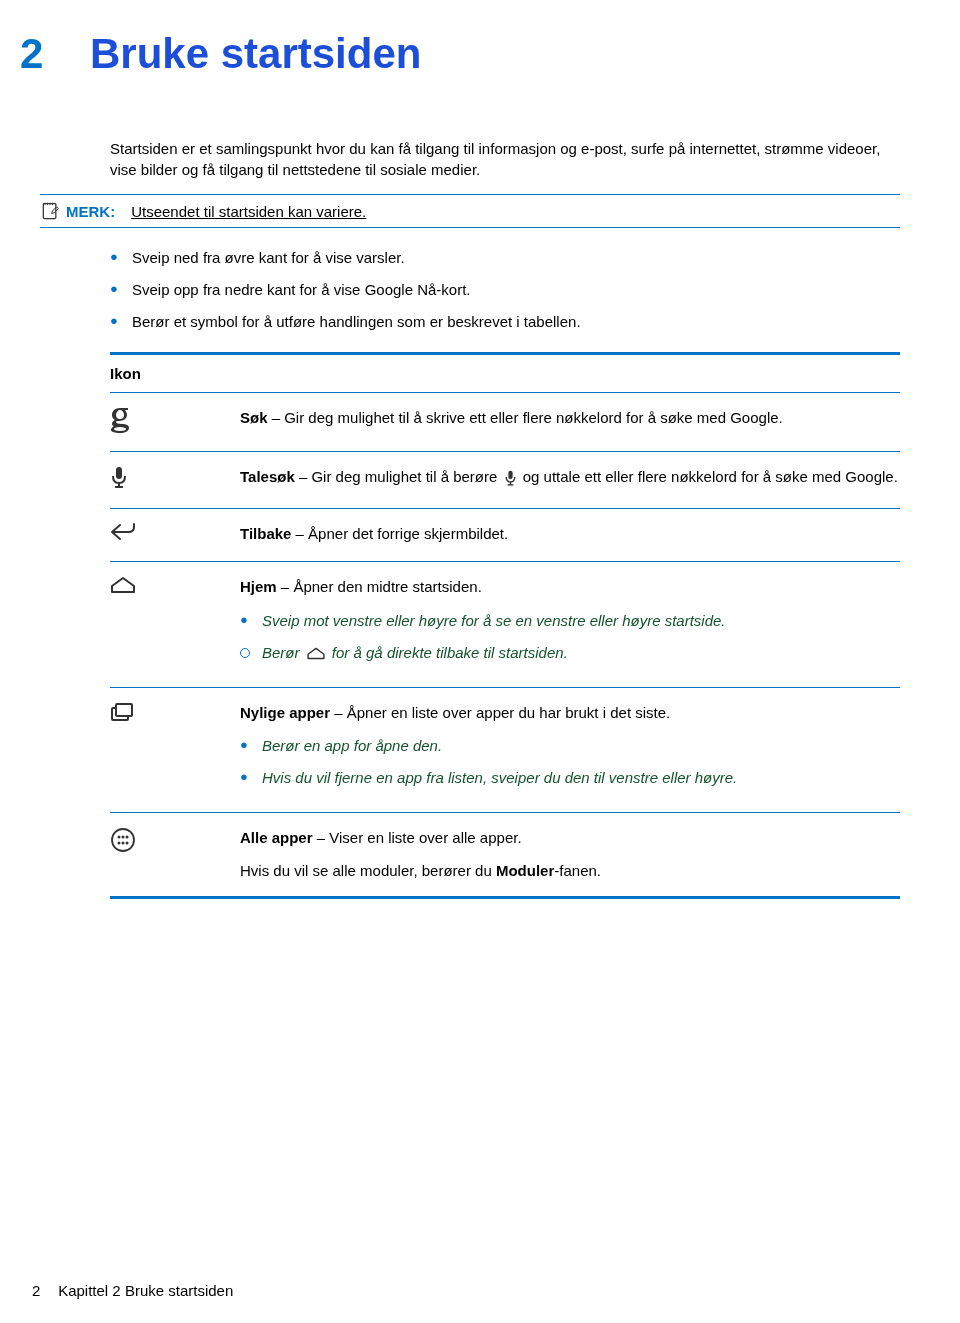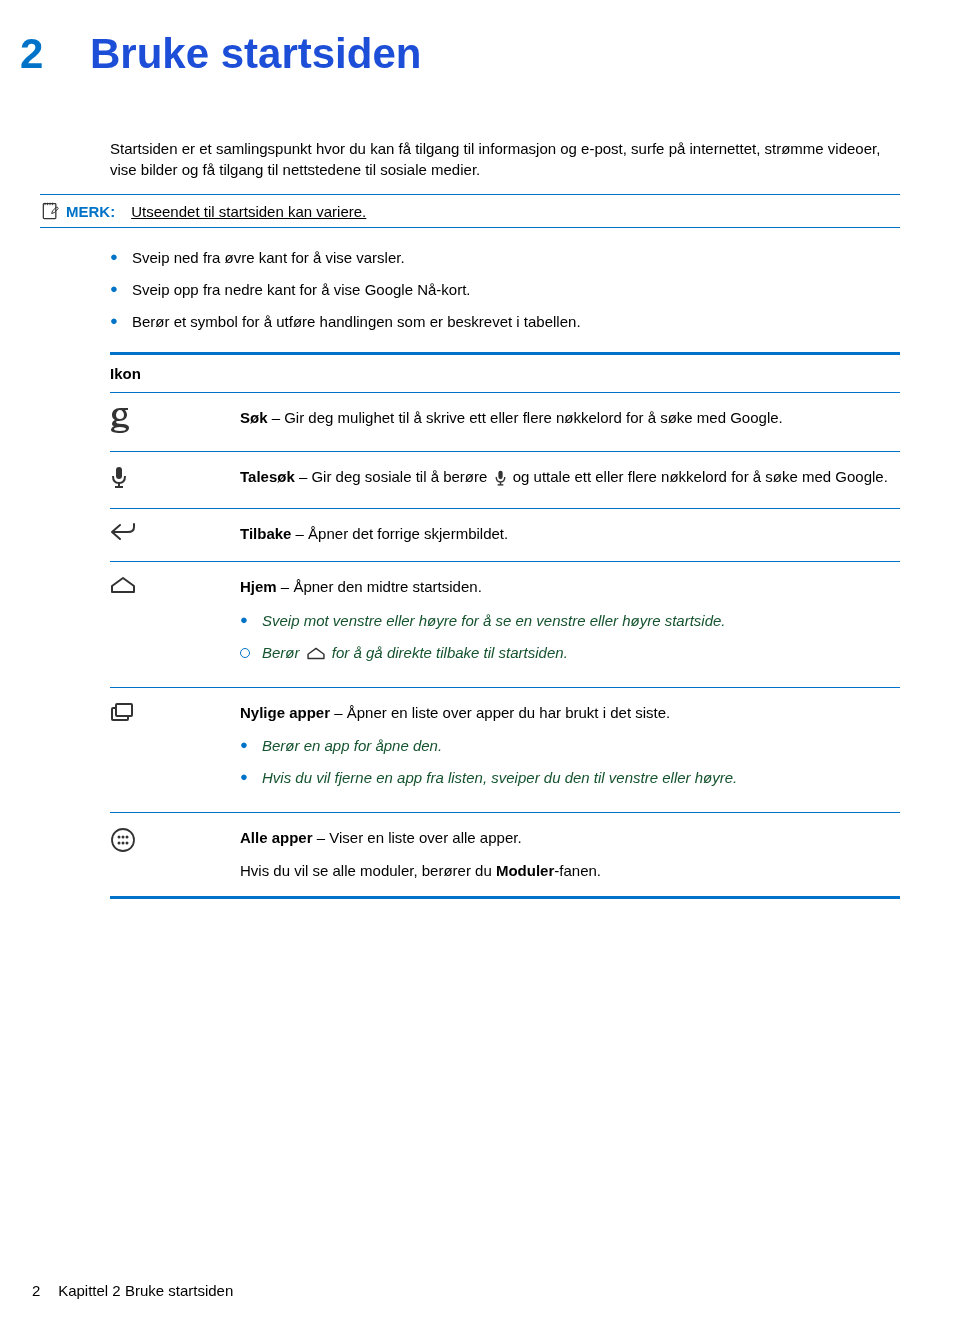--- a/index.html
+++ b/index.html
@@ -223,21 +223,21 @@
       <div class="tbl-row">
         <div class="col-icon">
           <svg width="18" height="24" viewBox="0 0 18 24">
             <rect x="6" y="1" width="6" height="12" rx="3" fill="#333"></rect>
             <path d="M3 10 C3 14 5 17 9 17 C13 17 15 14 15 10" fill="none" stroke="#333" stroke-width="2"></path>
             <line x1="9" y1="17" x2="9" y2="21" stroke="#333" stroke-width="2"></line>
             <line x1="5" y1="21" x2="13" y2="21" stroke="#333" stroke-width="2"></line>
           </svg>
         </div>
         <div class="col-desc desc-text">
-          <span class="bold">Talesøk</span><span> – </span><span>Gir deg sosiale til å berøre </span>
+          <span class="bold">Talesøk</span><span> – </span><span>Gir deg mulighet til å berøre </span>
           <svg class="inline-icon" width="13" height="17" viewBox="0 0 18 24">
             <rect x="6" y="1" width="6" height="12" rx="3" fill="#333"></rect>
             <path d="M3 10 C3 14 5 17 9 17 C13 17 15 14 15 10" fill="none" stroke="#333" stroke-width="2"></path>
             <line x1="9" y1="17" x2="9" y2="21" stroke="#333" stroke-width="2"></line>
             <line x1="5" y1="21" x2="13" y2="21" stroke="#333" stroke-width="2"></line>
           </svg>
           <span> og uttale ett eller flere nøkkelord for å søke med Google.</span>
         </div>
       </div>
       <div class="thin-rule"></div>

